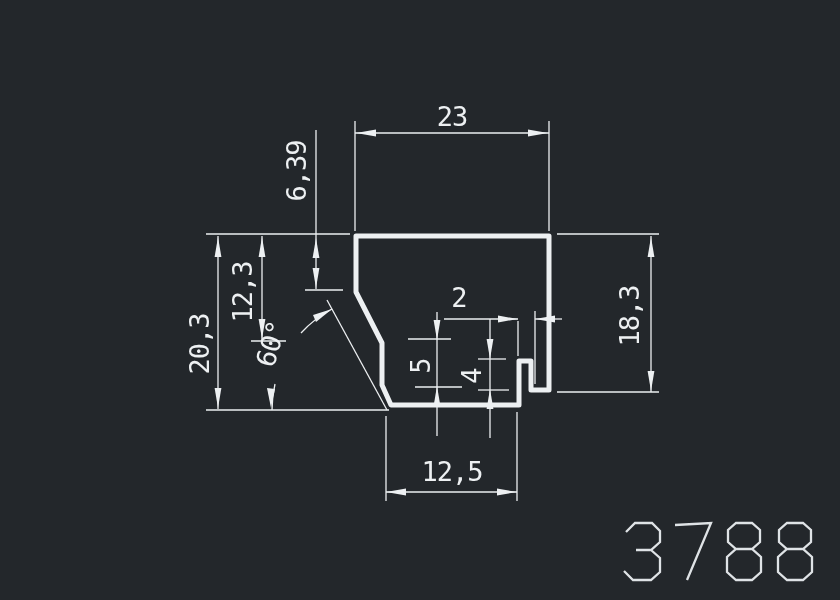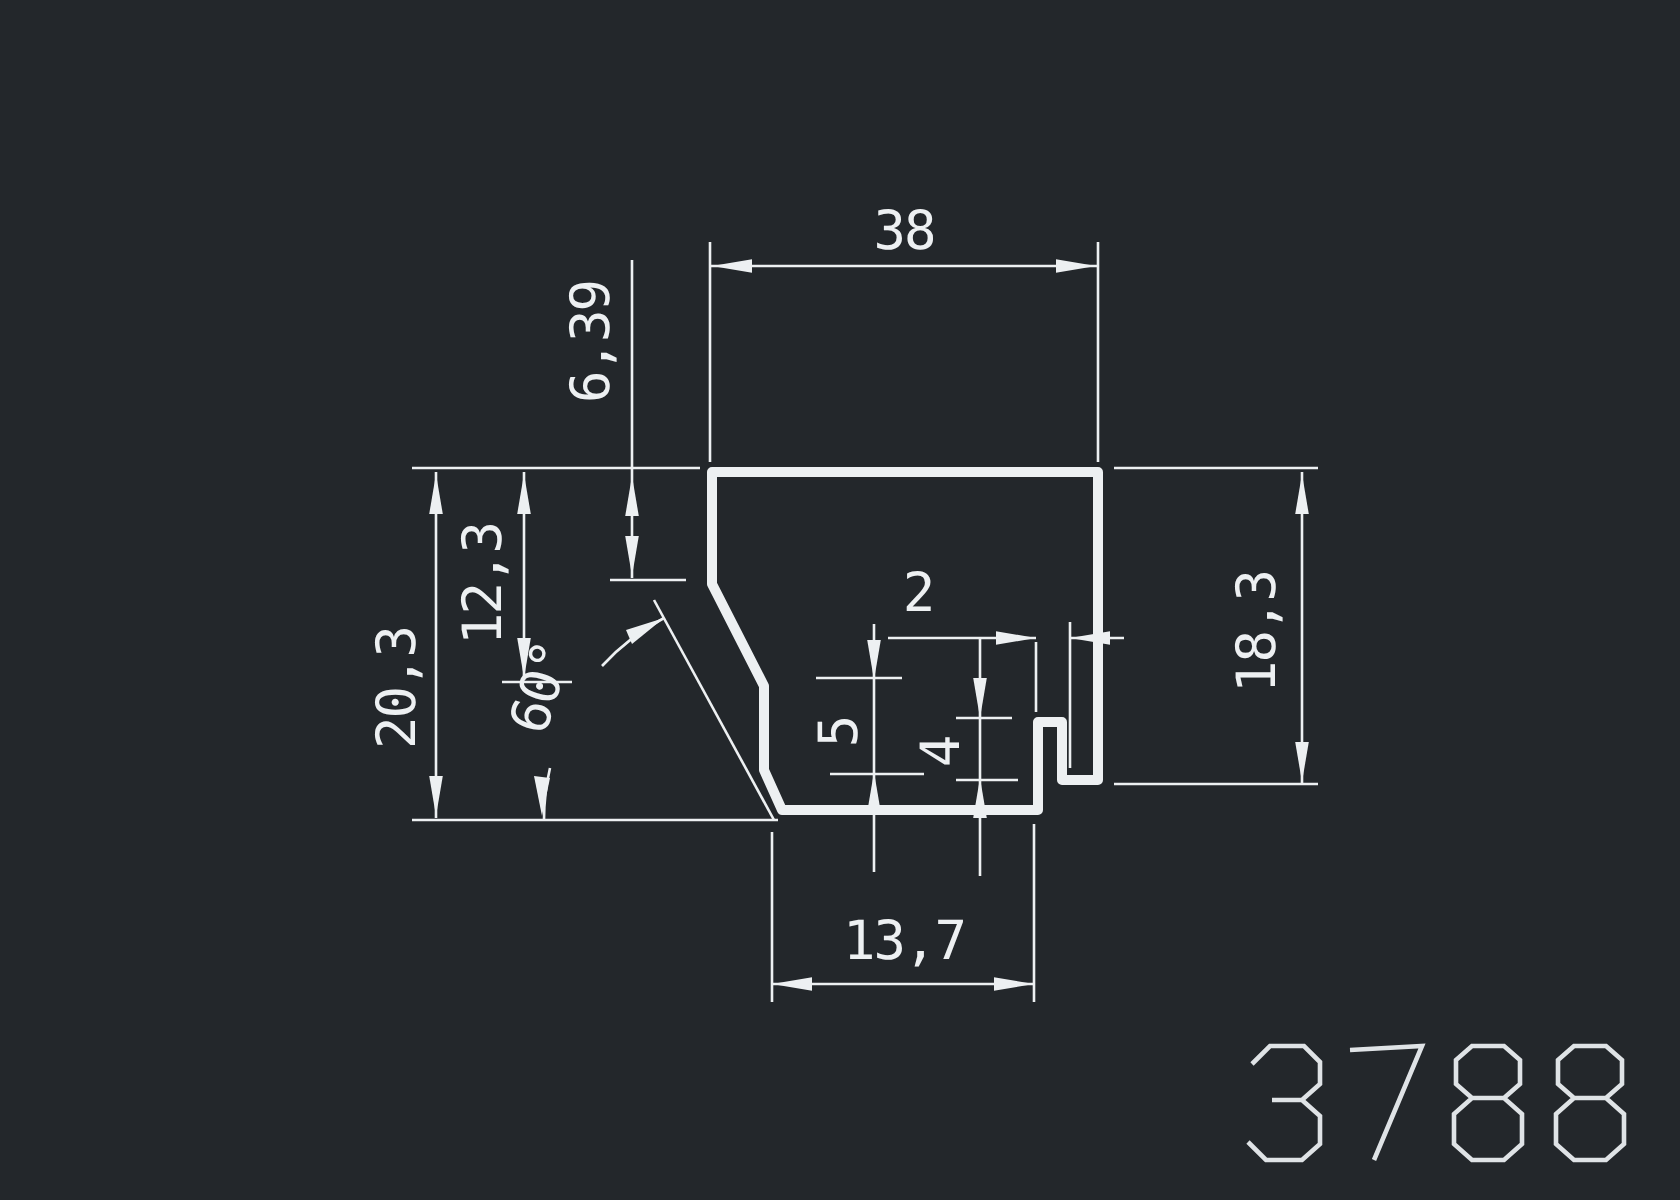--- a/index.html
+++ b/index.html
@@ -109,24 +109,24 @@
     </g>
 
     <g id="part-number" transform="translate(623,521)">
         <path d="M3 11 L12 2 L29 2 L37 10 L37 21 L28 29 L13 29 M28 29 L37 37 L37 51 L28 59 L10 59 L1 50" class="digit" transform="translate(0,0)"></path>
         <path d="M1 4 L37 2 L13 59" class="digit" transform="translate(51,0)"></path>
         <path d="M11 2 L27 2 L35 9 L35 21 L27 28 L11 28 L3 21 L3 9 Z M11 28 L27 28 L36 36 L36 51 L27 59 L11 59 L2 51 L2 36 Z" class="digit" transform="translate(102,0)"></path>
         <path d="M11 2 L27 2 L35 9 L35 21 L27 28 L11 28 L3 21 L3 9 Z M11 28 L27 28 L36 36 L36 51 L27 59 L11 59 L2 51 L2 36 Z" class="digit" transform="translate(153,0)"></path>
       </g>
   </svg>
 
-  <span class="dim-label" style="left:452px;top:116px;">38</span>
+  <span class="dim-label" style="left:452px;top:116px;">23</span>
   <span class="dim-label rot90" style="left:296px;top:171px;">6,39</span>
   <span class="dim-label rot90" style="left:242px;top:292px;">12,3</span>
   <span class="dim-label rot90" style="left:199px;top:344px;">20,3</span>
   <span class="dim-label rot73" style="left:271px;top:344px;">60°</span>
   <span class="dim-label rot90" style="left:420px;top:366px;">5</span>
   <span class="dim-label" style="left:459px;top:297px;">2</span>
   <span class="dim-label rot90" style="left:471px;top:376px;">4</span>
   <span class="dim-label rot90" style="left:629px;top:316px;">18,3</span>
-  <span class="dim-label" style="left:452px;top:471px;">13,7</span>
+  <span class="dim-label" style="left:452px;top:471px;">12,5</span>
 
 </div>
 
 </body></html>

